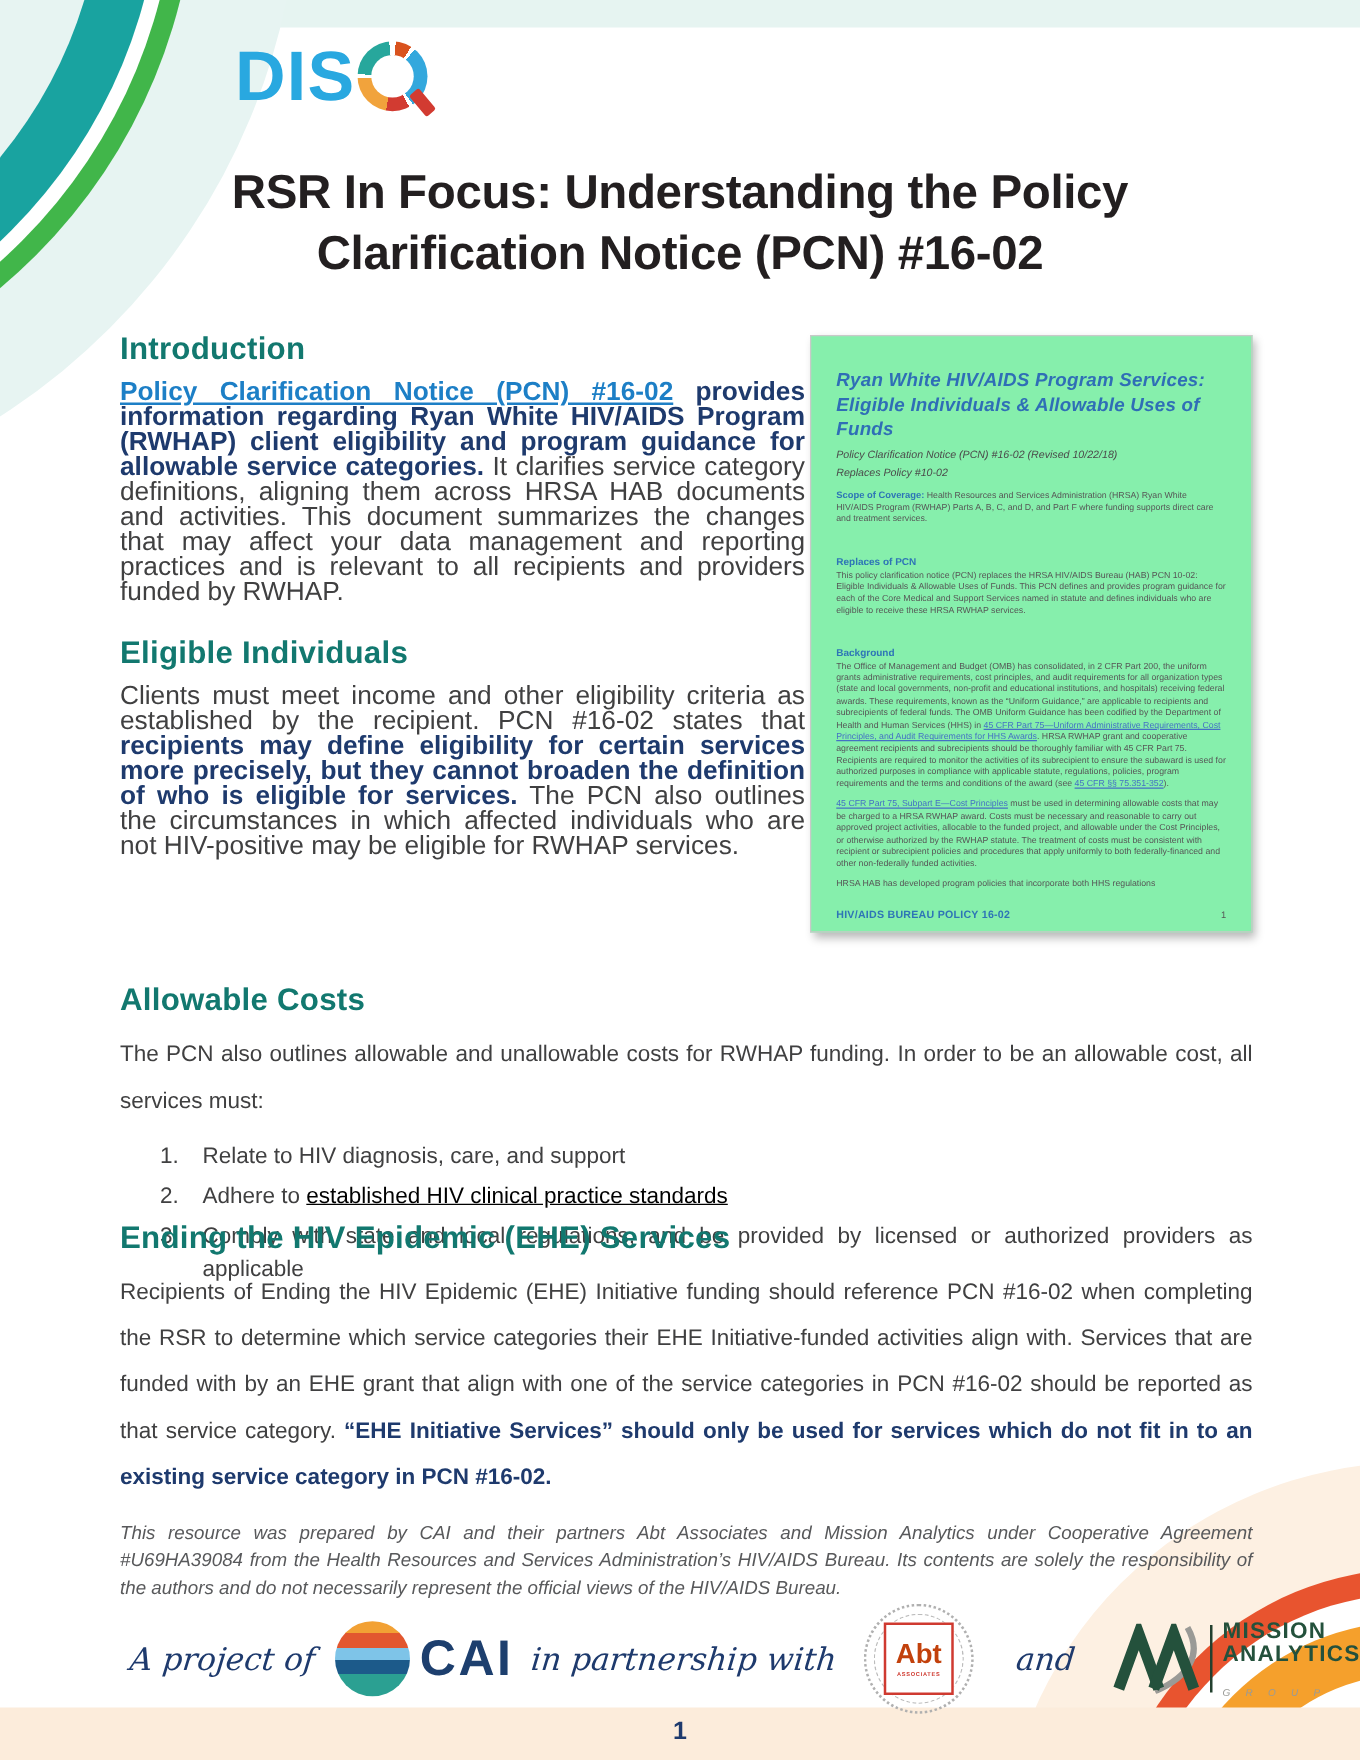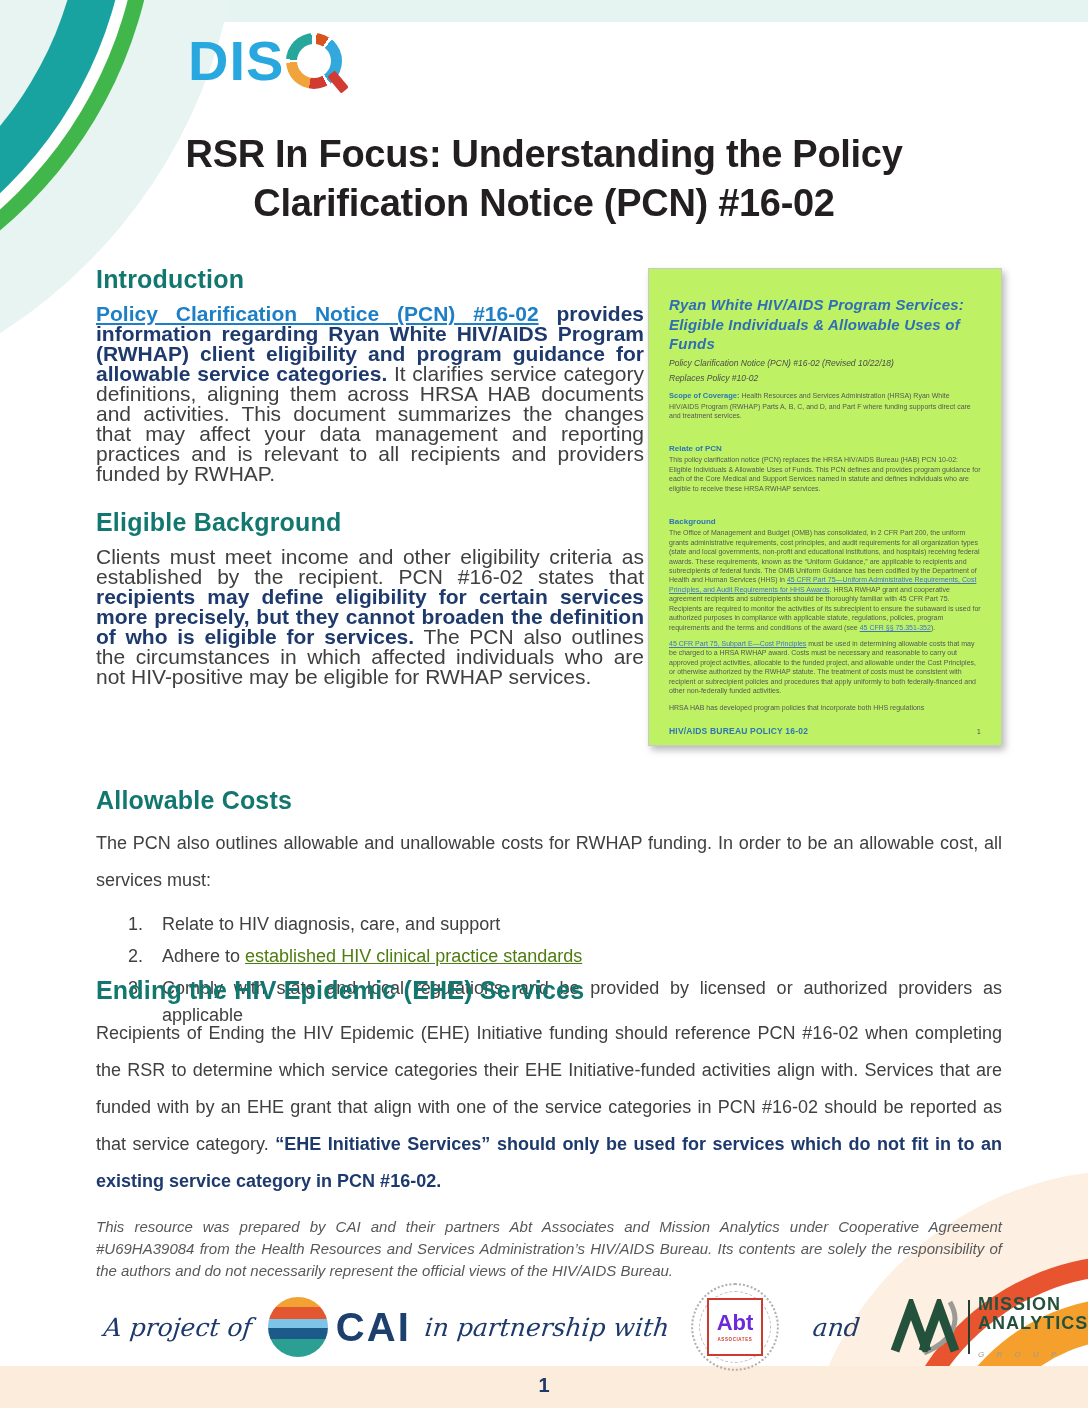--- a/index.html
+++ b/index.html
@@ -44,59 +44,59 @@
   h2.sec { color:#12786f; font-size:25px; font-weight:bold; margin-bottom:10px; letter-spacing:0.2px; }
 
   
   .left-col { position:absolute; left:96px; top:241px; width:548px; z-index:2; }
   .left-col p { font-size:21px; line-height:20px; color:#404041; text-align:justify; }
   .left-col h2 { margin-top:24px; }
   .lnk { color:#1d7fc6; font-weight:bold; text-decoration:underline; }
   .bold-navy { color:#1e3a6d; font-weight:bold; }
 
   
-  .doc { position:absolute; left:648px; top:268px; width:354px; height:478px; background:#bef264;
+  .doc { position:absolute; left:648px; top:268px; width:354px; height:478px; background:#86efac;
     border:1px solid #c9c9c9; box-shadow:3px 4px 7px rgba(0,0,0,0.28); padding:26px 20px; overflow:hidden; z-index:2; }
   .doc-title { color:#2f6eb6; font-weight:bold; font-style:italic; font-size:15px; line-height:1.3; letter-spacing:0.2px; }
   .doc-sub { font-style:italic; font-size:8.5px; color:#4b4b4b; margin-top:4px; line-height:1.35; }
   .doc-head { color:#2e75b6; font-weight:bold; font-size:8px; margin-top:24px; }
   .doc-body { font-size:7px; line-height:1.35; color:#565656; margin-top:2px; text-align:left; }
   .doc-body.gap { margin-top:7px; }
   .doc-lnk { color:#4472c4; text-decoration:underline; }
   .doc-footer { display:flex; justify-content:space-between; margin-top:14px; align-items:baseline; }
   .doc-footer .l { color:#2e75b6; font-weight:bold; font-size:8.5px; letter-spacing:0.2px; }
   .doc-footer .r { color:#565656; font-size:7.5px; }
 
   
   .fw { position:absolute; left:96px; width:906px; z-index:2; }
   .fw p { font-size:18px; line-height:37px; color:#404041; text-align:justify; }
   .allowable { top:786px; }
   .ehe { top:976px; }
   ol.costs { margin-top:12px; list-style:none; }
   ol.costs li { display:flex; font-size:18px; line-height:27px; color:#404041; margin-bottom:5px; }
   ol.costs .num { width:34px; margin-left:32px; flex:none; }
   ol.costs .li-text { text-align:justify; }
-  .lnk2 { color:#4d7c0f; text-decoration:underline; }
+  .lnk2 { color:#000000; text-decoration:underline; }
 
   .disclaimer { position:absolute; left:96px; top:1216px; width:906px; font-size:15px; line-height:1.45;
     font-style:italic; color:#58595b; text-align:justify; z-index:2; }
 
   
   .partners { position:absolute; left:104px; top:1286px; width:800px; height:82px; display:flex; align-items:center; z-index:2; }
   .script { font-family:"DejaVu Serif","Liberation Serif",serif; font-style:italic; color:#1e3a6d; font-size:25px; transform:skewX(-6deg); white-space:nowrap; }
   .cai { display:flex; align-items:center; margin:0 14px 0 16px; }
   .cai-globe { width:60px; height:60px; border-radius:50%;
     background:linear-gradient(180deg,#f2a134 0 16%, #e2572f 16% 36%, #7ec4e8 36% 52%, #1c5a8a 52% 70%, #2ba092 70% 100%); }
   .cai-name { font-size:40px; font-weight:bold; color:#1d3f6e; letter-spacing:2px; margin-left:8px; }
   .abt { position:relative; width:88px; height:88px; margin:0 18px 0 22px; flex:none;
     border:2px dotted #b0b0b0; border-radius:50%; display:flex; align-items:center; justify-content:center; }
   .abt::before { content:""; position:absolute; inset:6px; border:1px dashed #bcbcbc; border-radius:50%; }
   .abt-box { position:relative; width:56px; height:58px; background:#fff; border:2px solid #cf3a30;
     display:flex; flex-direction:column; align-items:center; justify-content:center; }
-  .abt-name { color:#6d28d9; font-weight:bold; font-size:22px; line-height:1; }
+  .abt-name { color:#c2410c; font-weight:bold; font-size:22px; line-height:1; }
   .abt-sub { color:#cf3a30; font-size:4.5px; letter-spacing:0.6px; margin-top:3px; font-weight:bold; }
   .and { margin:0 16px; }
   .mission { display:flex; align-items:center; margin-left:14px; }
   .mission svg { display:block; }
   .mission-div { width:2px; height:54px; background:#23402f; margin:0 8px 0 2px; }
   .mission-text { display:flex; flex-direction:column; line-height:1.05; }
   .mission-text .m1 { color:#24513c; font-size:18px; font-weight:bold; letter-spacing:1px; }
   .mission-text .m3 { color:#9a9a96; font-size:8px; letter-spacing:5px; margin-top:18px;font-style:italic; }
 </style>
 </head>
@@ -120,30 +120,30 @@
 
   <h1 class="title">
     <span>RSR In Focus: Understanding the Policy</span>
     <span>Clarification Notice (PCN) #16-02</span>
   </h1>
 
   <div class="left-col">
     <h2 class="sec">Introduction</h2>
     <p><span class="lnk">Policy Clarification Notice (PCN) #16-02</span><span class="bold-navy"> provides information regarding Ryan White HIV/AIDS Program (RWHAP) client eligibility and program guidance for allowable service categories.</span><span> It clarifies service category definitions, aligning them across HRSA HAB documents and activities. This document summarizes the changes that may affect your data management and reporting practices and is relevant to all recipients and providers funded by RWHAP.</span></p>
 
-    <h2 class="sec">Eligible Background</h2>
+    <h2 class="sec">Eligible Individuals</h2>
     <p><span>Clients must meet income and other eligibility criteria as established by the recipient. PCN #16-02 states that </span><span class="bold-navy">recipients may define eligibility for certain services more precisely, but they cannot broaden the definition of who is eligible for services.</span><span> The PCN also outlines the circumstances in which affected individuals who are not HIV-positive may be eligible for RWHAP services.</span></p>
   </div>
 
   <div class="doc">
     <div class="doc-title">Ryan White HIV/AIDS Program Services: Eligible Individuals &amp; Allowable Uses of Funds</div>
     <div class="doc-sub">Policy Clarification Notice (PCN) #16-02 (Revised 10/22/18)</div>
     <div class="doc-sub">Replaces Policy #10-02</div>
     <div class="doc-body gap"><span class="doc-head" style="font-size:7.5px">Scope of Coverage:</span><span> Health Resources and Services Administration (HRSA) Ryan White HIV/AIDS Program (RWHAP) Parts A, B, C, and D, and Part F where funding supports direct care and treatment services.</span></div>
-    <div class="doc-head">Relate of PCN</div>
+    <div class="doc-head">Replaces of PCN</div>
     <div class="doc-body">This policy clarification notice (PCN) replaces the HRSA HIV/AIDS Bureau (HAB) PCN 10-02: Eligible Individuals &amp; Allowable Uses of Funds.  This PCN defines and provides program guidance for each of the Core Medical and Support Services named in statute and defines individuals who are eligible to receive these HRSA RWHAP services.</div>
     <div class="doc-head">Background</div>
     <div class="doc-body"><span>The Office of Management and Budget (OMB) has consolidated, in 2 CFR Part 200, the uniform grants administrative requirements, cost principles, and audit requirements for all organization types (state and local governments, non-profit and educational institutions, and hospitals) receiving federal awards. These requirements, known as the “Uniform Guidance,” are applicable to recipients and subrecipients of federal funds. The OMB Uniform Guidance has been codified by the Department of Health and Human Services (HHS) in </span><span class="doc-lnk">45 CFR Part 75—Uniform Administrative Requirements, Cost Principles, and Audit Requirements for HHS Awards</span><span>. HRSA RWHAP grant and cooperative agreement recipients and subrecipients should be thoroughly familiar with 45 CFR Part 75. Recipients are required to monitor the activities of its subrecipient to ensure the subaward is used for authorized purposes in compliance with applicable statute, regulations, policies, program requirements and the terms and conditions of the award (see </span><span class="doc-lnk">45 CFR §§ 75.351-352</span><span>).</span></div>
     <div class="doc-body gap"><span class="doc-lnk">45 CFR Part 75, Subpart E—Cost Principles</span><span> must be used in determining allowable costs that may be charged to a HRSA RWHAP award. Costs must be necessary and reasonable to carry out approved project activities, allocable to the funded project, and allowable under the Cost Principles, or otherwise authorized by the RWHAP statute. The treatment of costs must be consistent with recipient or subrecipient policies and procedures that apply uniformly to both federally-financed and other non-federally funded activities.</span></div>
     <div class="doc-body gap">HRSA HAB has developed program policies that incorporate both HHS regulations</div>
     <div class="doc-footer">
       <span class="l">HIV/AIDS BUREAU POLICY 16-02</span>
       <span class="r">1</span>
     </div>
   </div>

